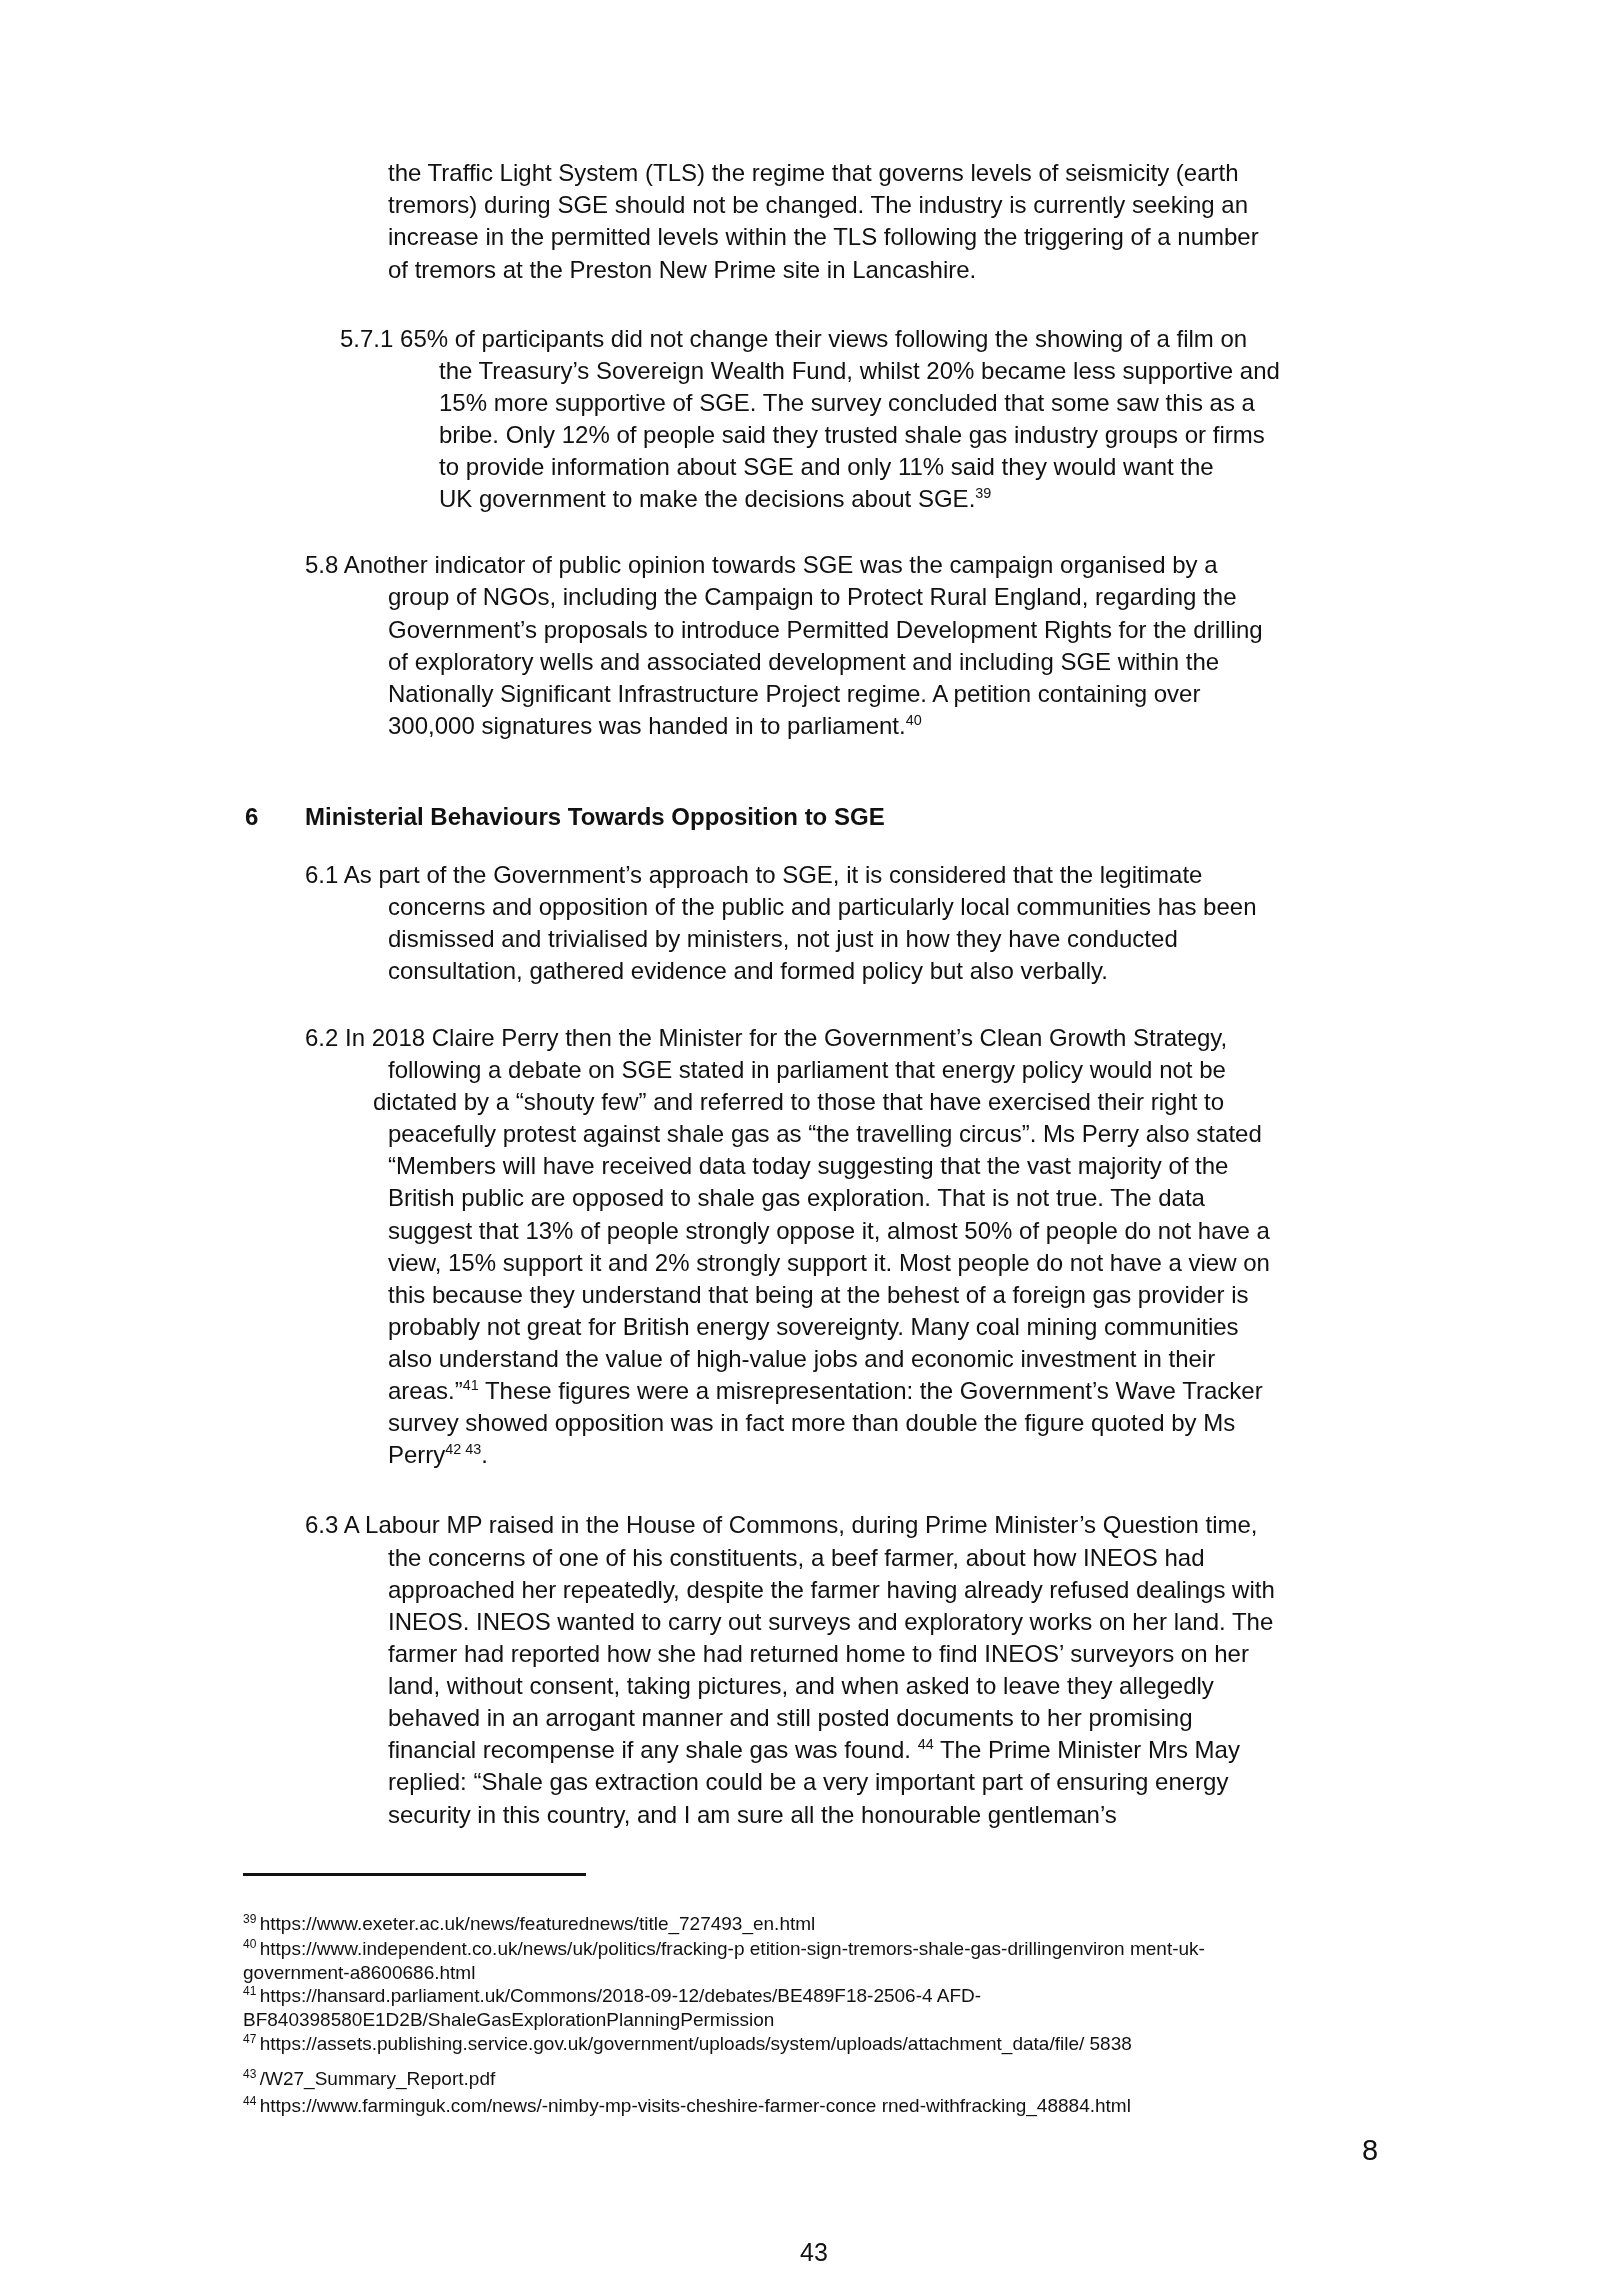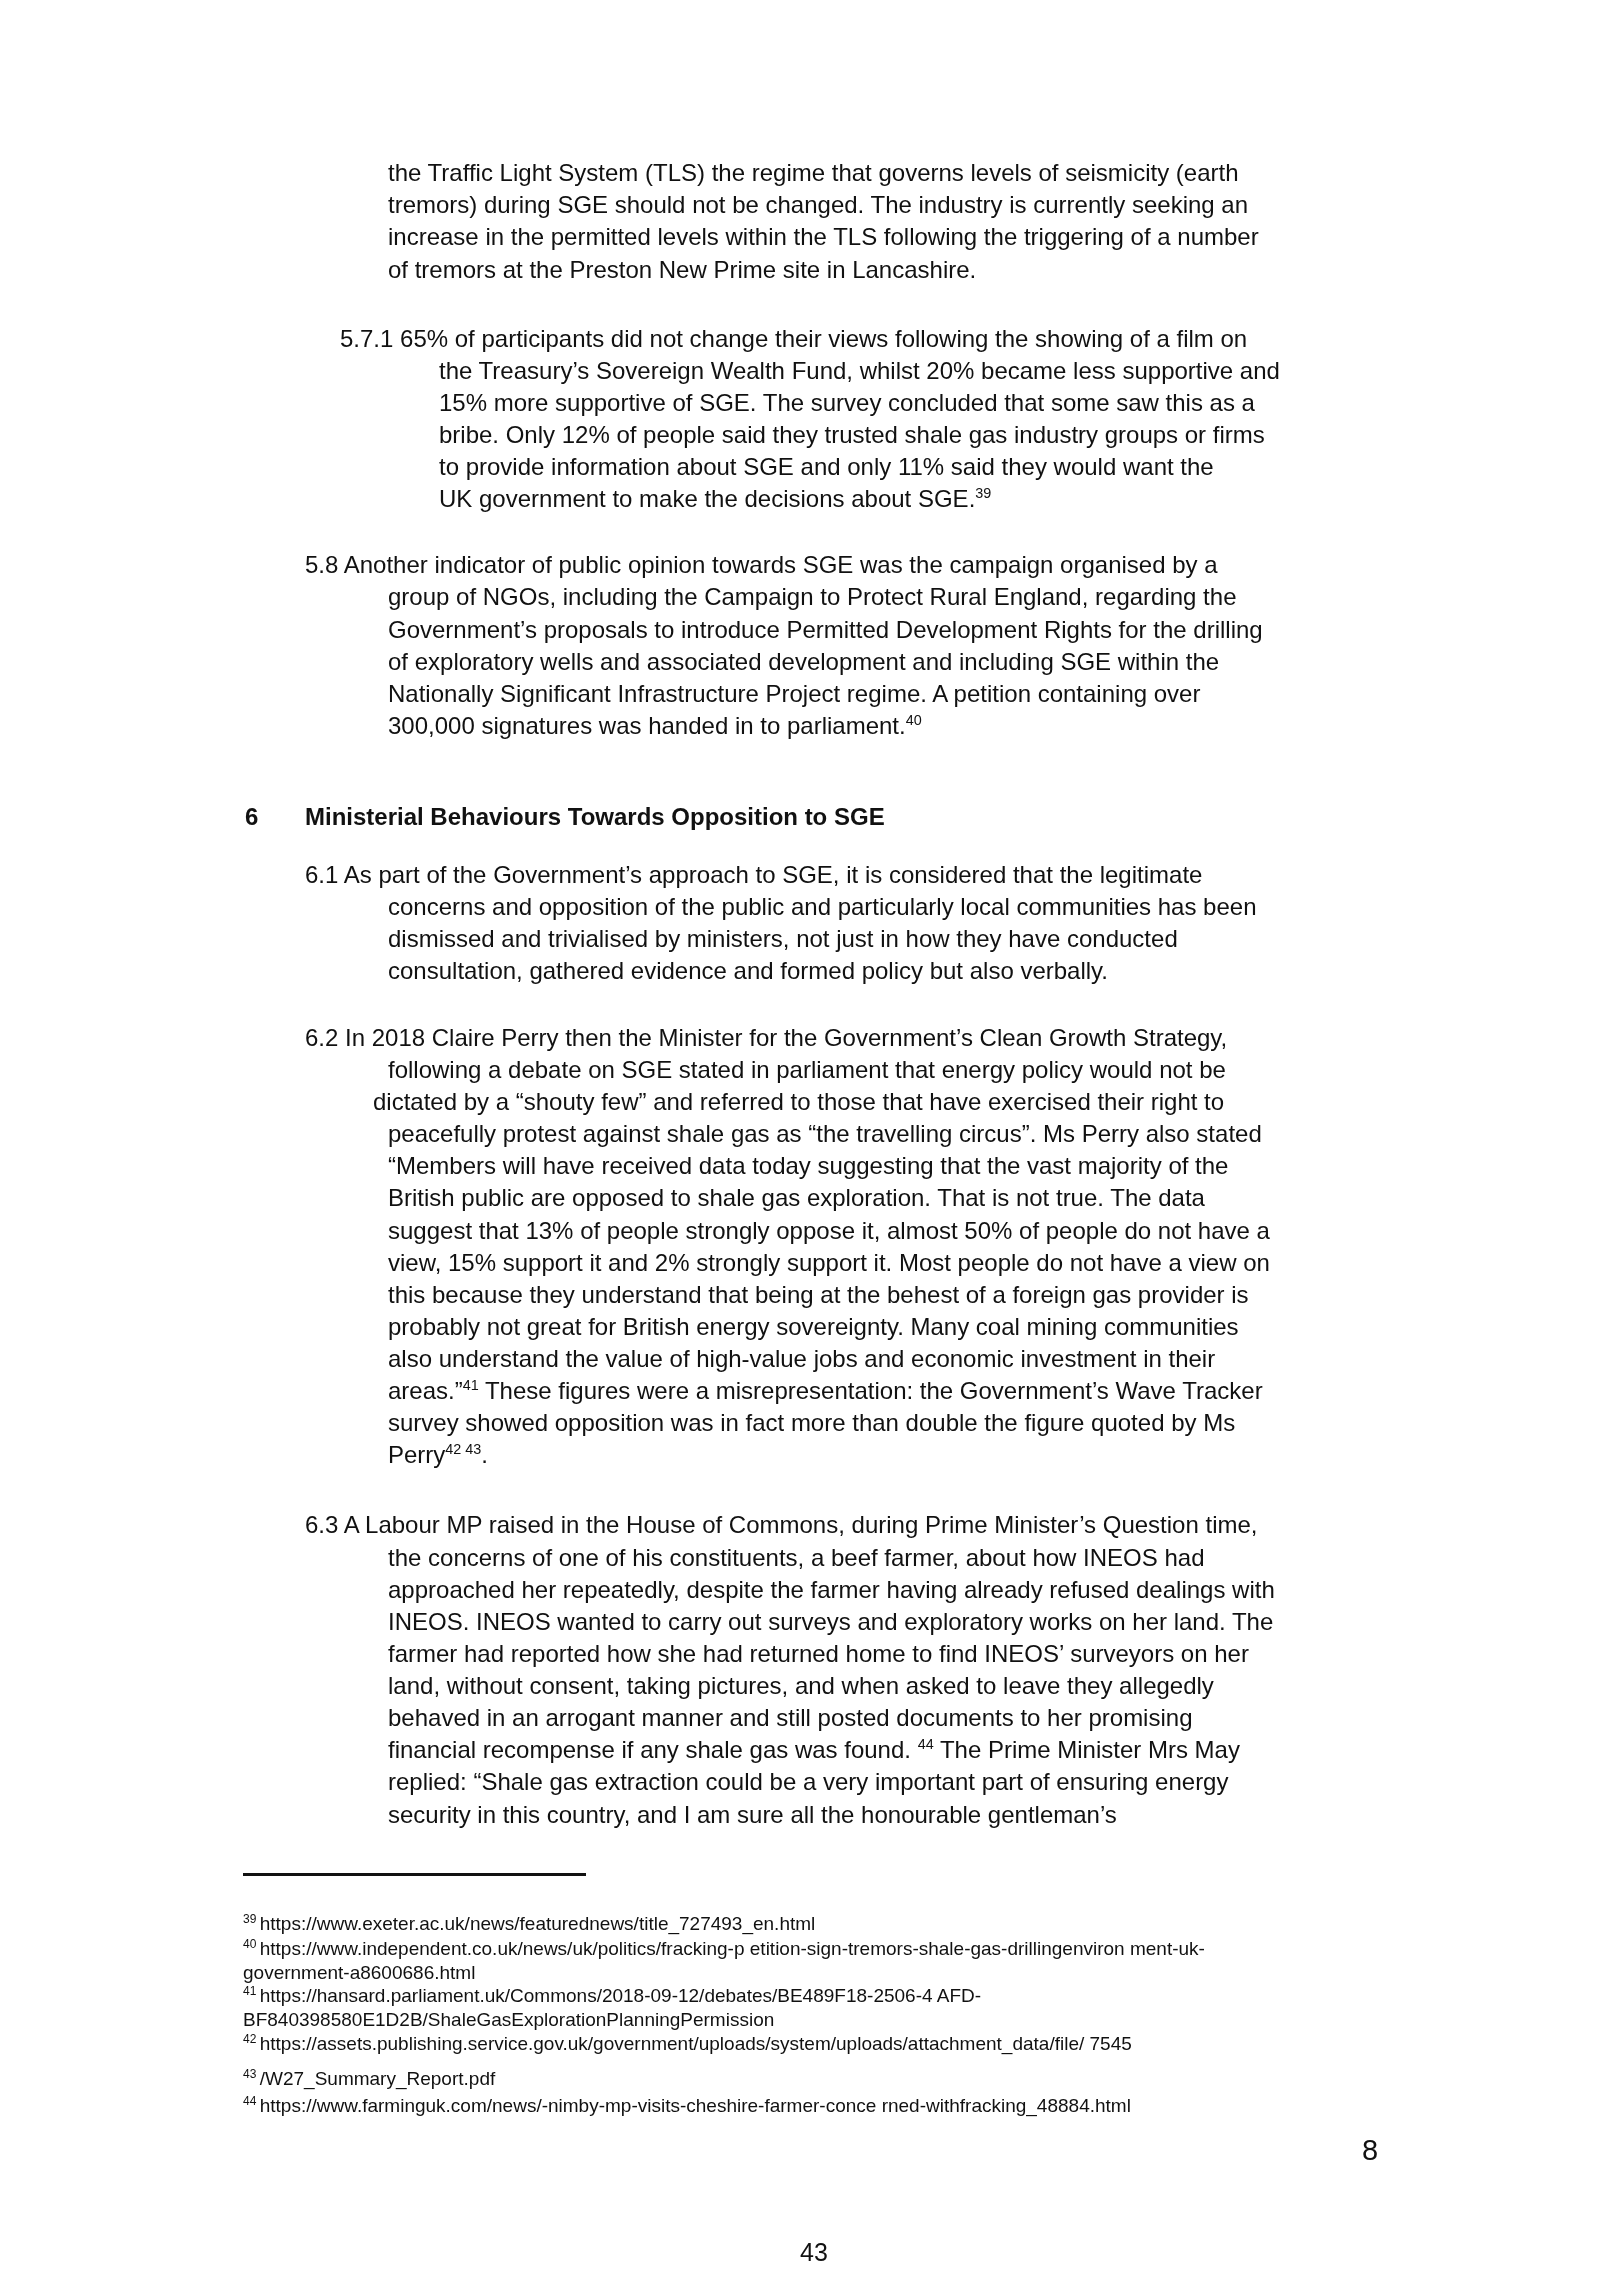--- a/index.html
+++ b/index.html
@@ -100,20 +100,20 @@
 </div>
 
 <div class="rule"></div>
 
 <div>
   <div class="fn" style="top:1912px"><sup>39</sup><span>https://www.exeter.ac.uk/news/featurednews/title_727493_en.html</span></div>
   <div class="fn" style="top:1937px"><sup>40</sup><span>https://www.independent.co.uk/news/uk/politics/fracking-p etition-sign-tremors-shale-gas-drillingenviron ment-uk-</span></div>
   <div class="fn" style="top:1961px">government-a8600686.html</div>
   <div class="fn" style="top:1984px"><sup>41</sup><span>https://hansard.parliament.uk/Commons/2018-09-12/debates/BE489F18-2506-4 AFD-</span></div>
   <div class="fn" style="top:2008px">BF840398580E1D2B/ShaleGasExplorationPlanningPermission</div>
-  <div class="fn" style="top:2032px"><sup>42</sup><span>https://assets.publishing.service.gov.uk/government/uploads/system/uploads/attachment_data/file/ 7545</span></div>
+  <div class="fn" style="top:2032px"><sup>47</sup><span>https://assets.publishing.service.gov.uk/government/uploads/system/uploads/attachment_data/file/ 5838</span></div>
   <div class="fn" style="top:2067px"><sup>43</sup><span>/W27_Summary_Report.pdf</span></div>
   <div class="fn" style="top:2094px"><sup>44</sup><span>https://www.farminguk.com/news/-nimby-mp-visits-cheshire-farmer-conce rned-withfracking_48884.html</span></div>
 </div>
 
 <div class="pagenum" style="left:1362px;top:2133px">8</div>
 <div class="pagenum" style="left:800px;top:2235px;font-size:25px">43</div>
 
 
 </body></html>

